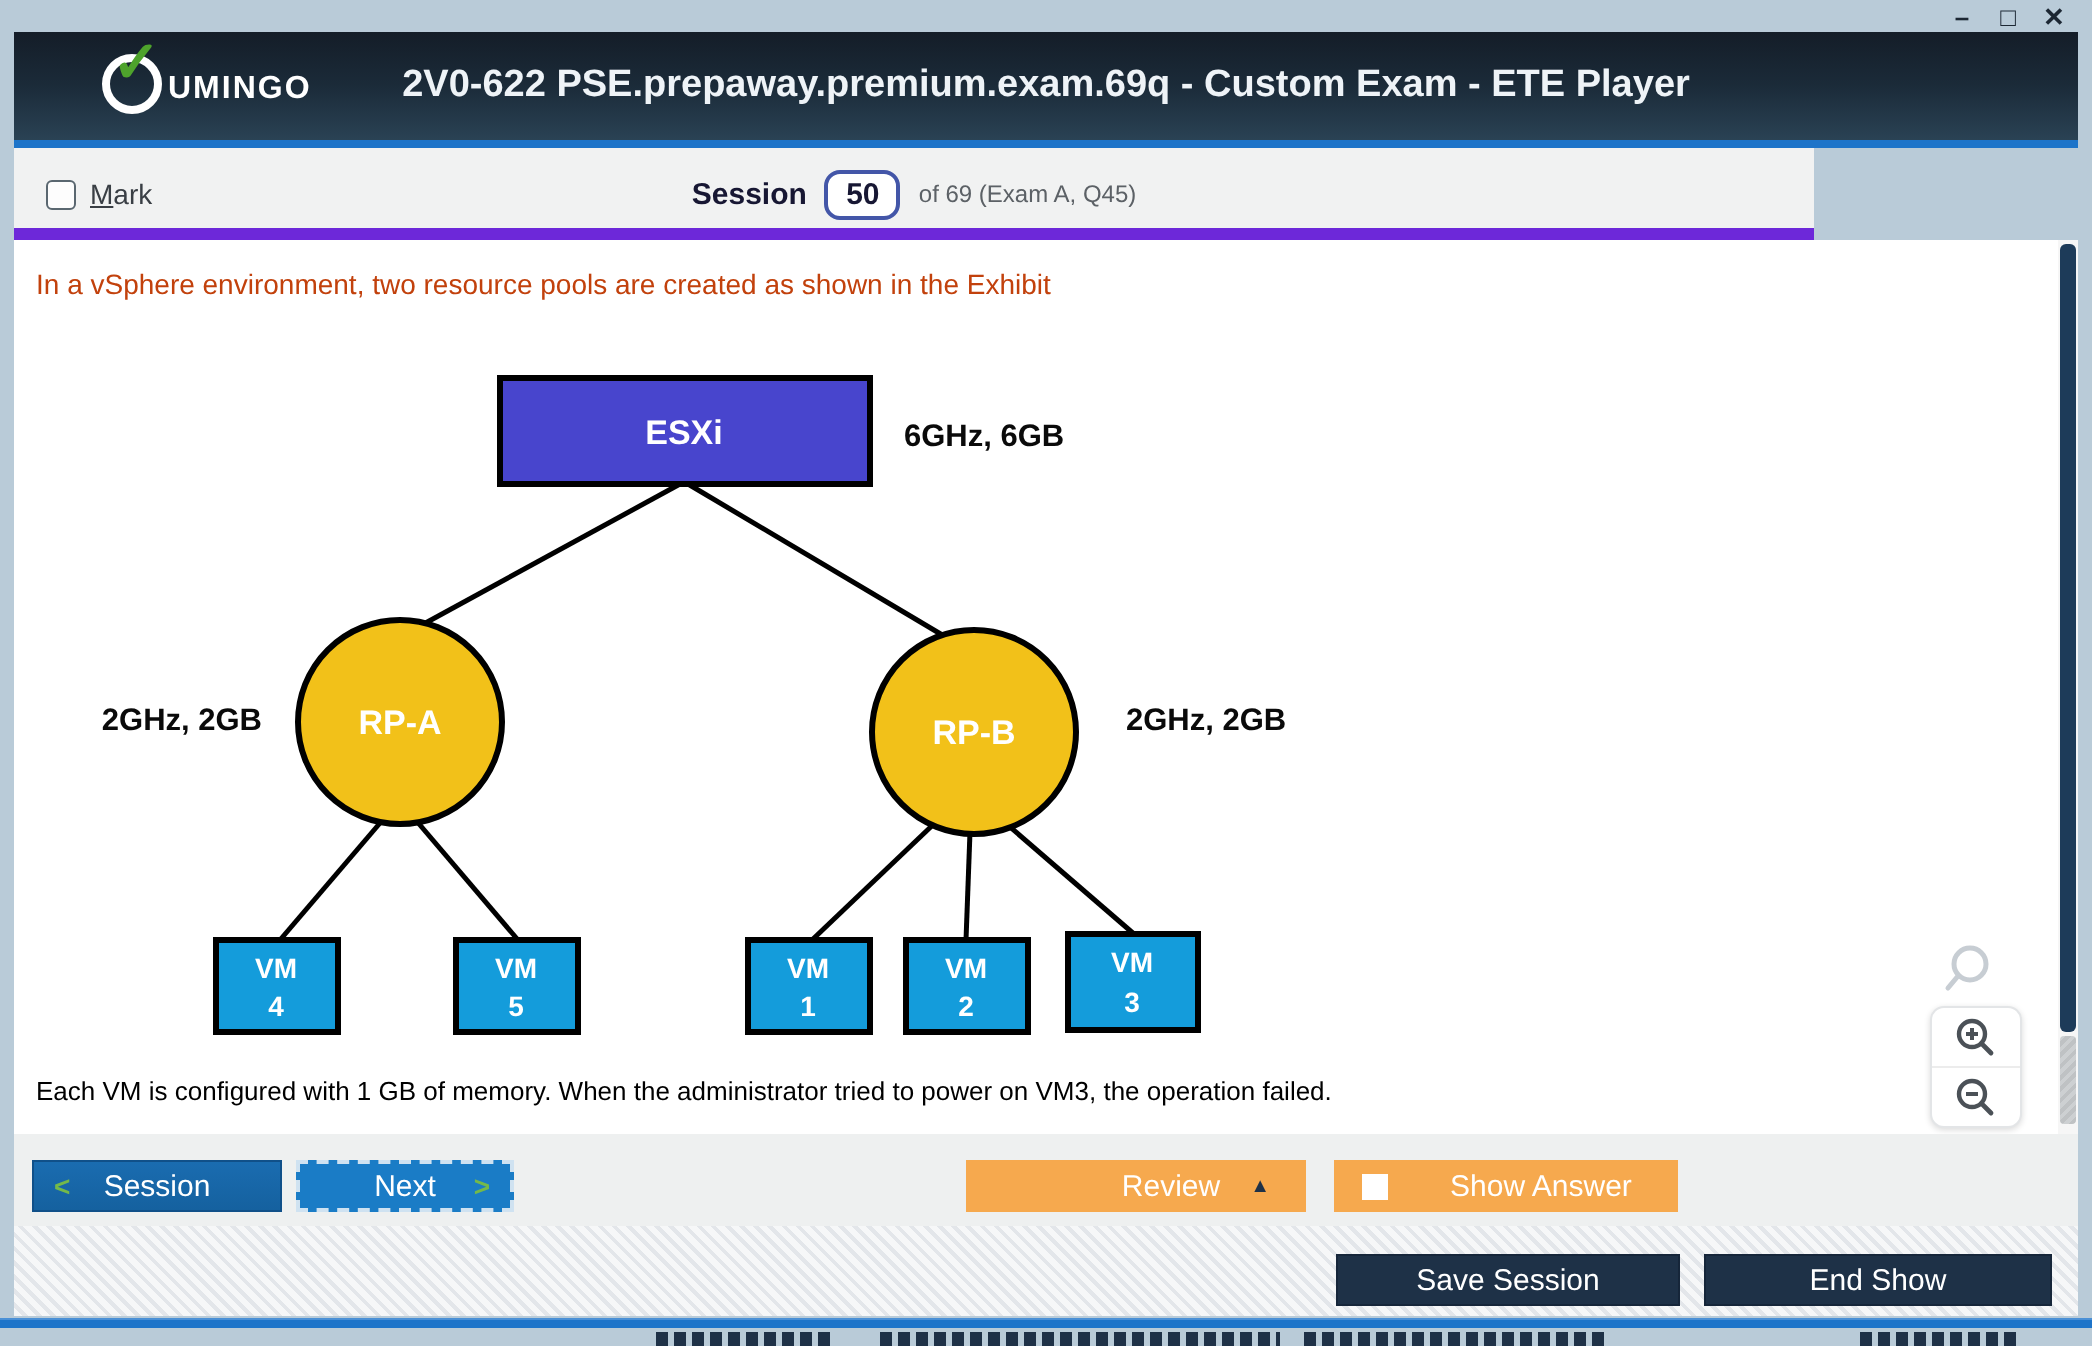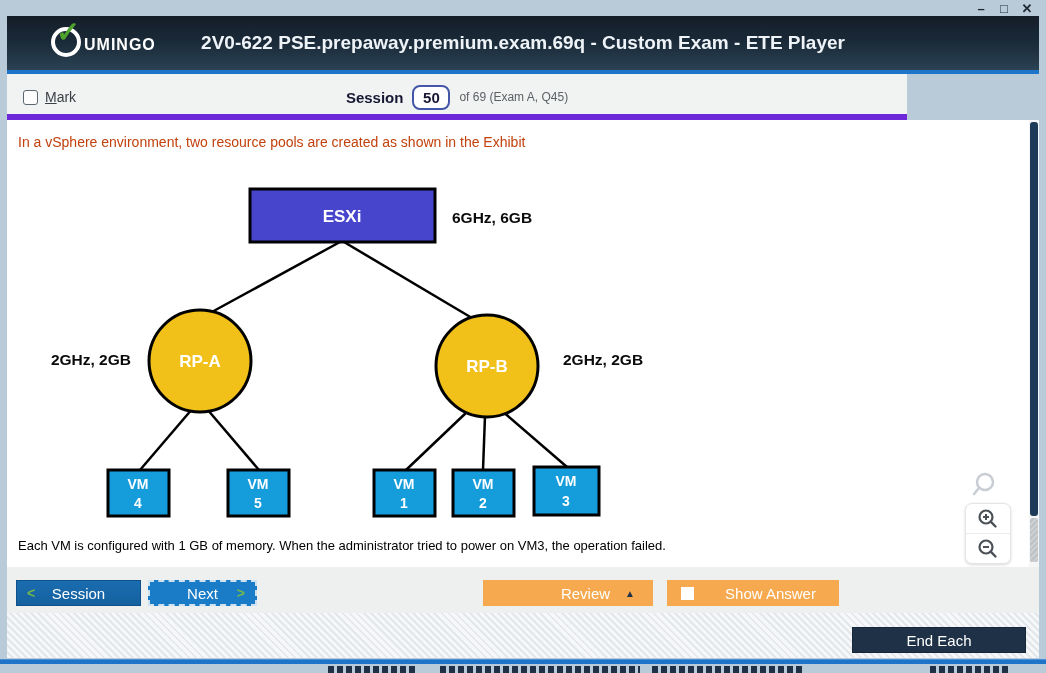--- a/index.html
+++ b/index.html
@@ -219,22 +219,25 @@
   </div>
   <div class="btn btn-orange btn-review">
     <span>Review</span>
     <span class="caret">▲</span>
   </div>
   <div class="btn btn-orange btn-show-answer">
     <span class="btn-check"></span>
     <span>Show Answer</span>
   </div>
 
+  <div class="btn btn-dark btn-save">
+    <span>Save Session</span>
+  </div>
   <div class="btn btn-dark btn-end">
-    <span>End Each</span>
+    <span>End Show</span>
   </div>
 
   <div class="accent-bottom"></div>
   <div class="clipped" style="left:328px;width:88px;"></div>
   <div class="clipped" style="left:440px;width:200px;"></div>
   <div class="clipped" style="left:652px;width:150px;"></div>
   <div class="clipped" style="left:930px;width:80px;"></div>
 
 </div>
 

